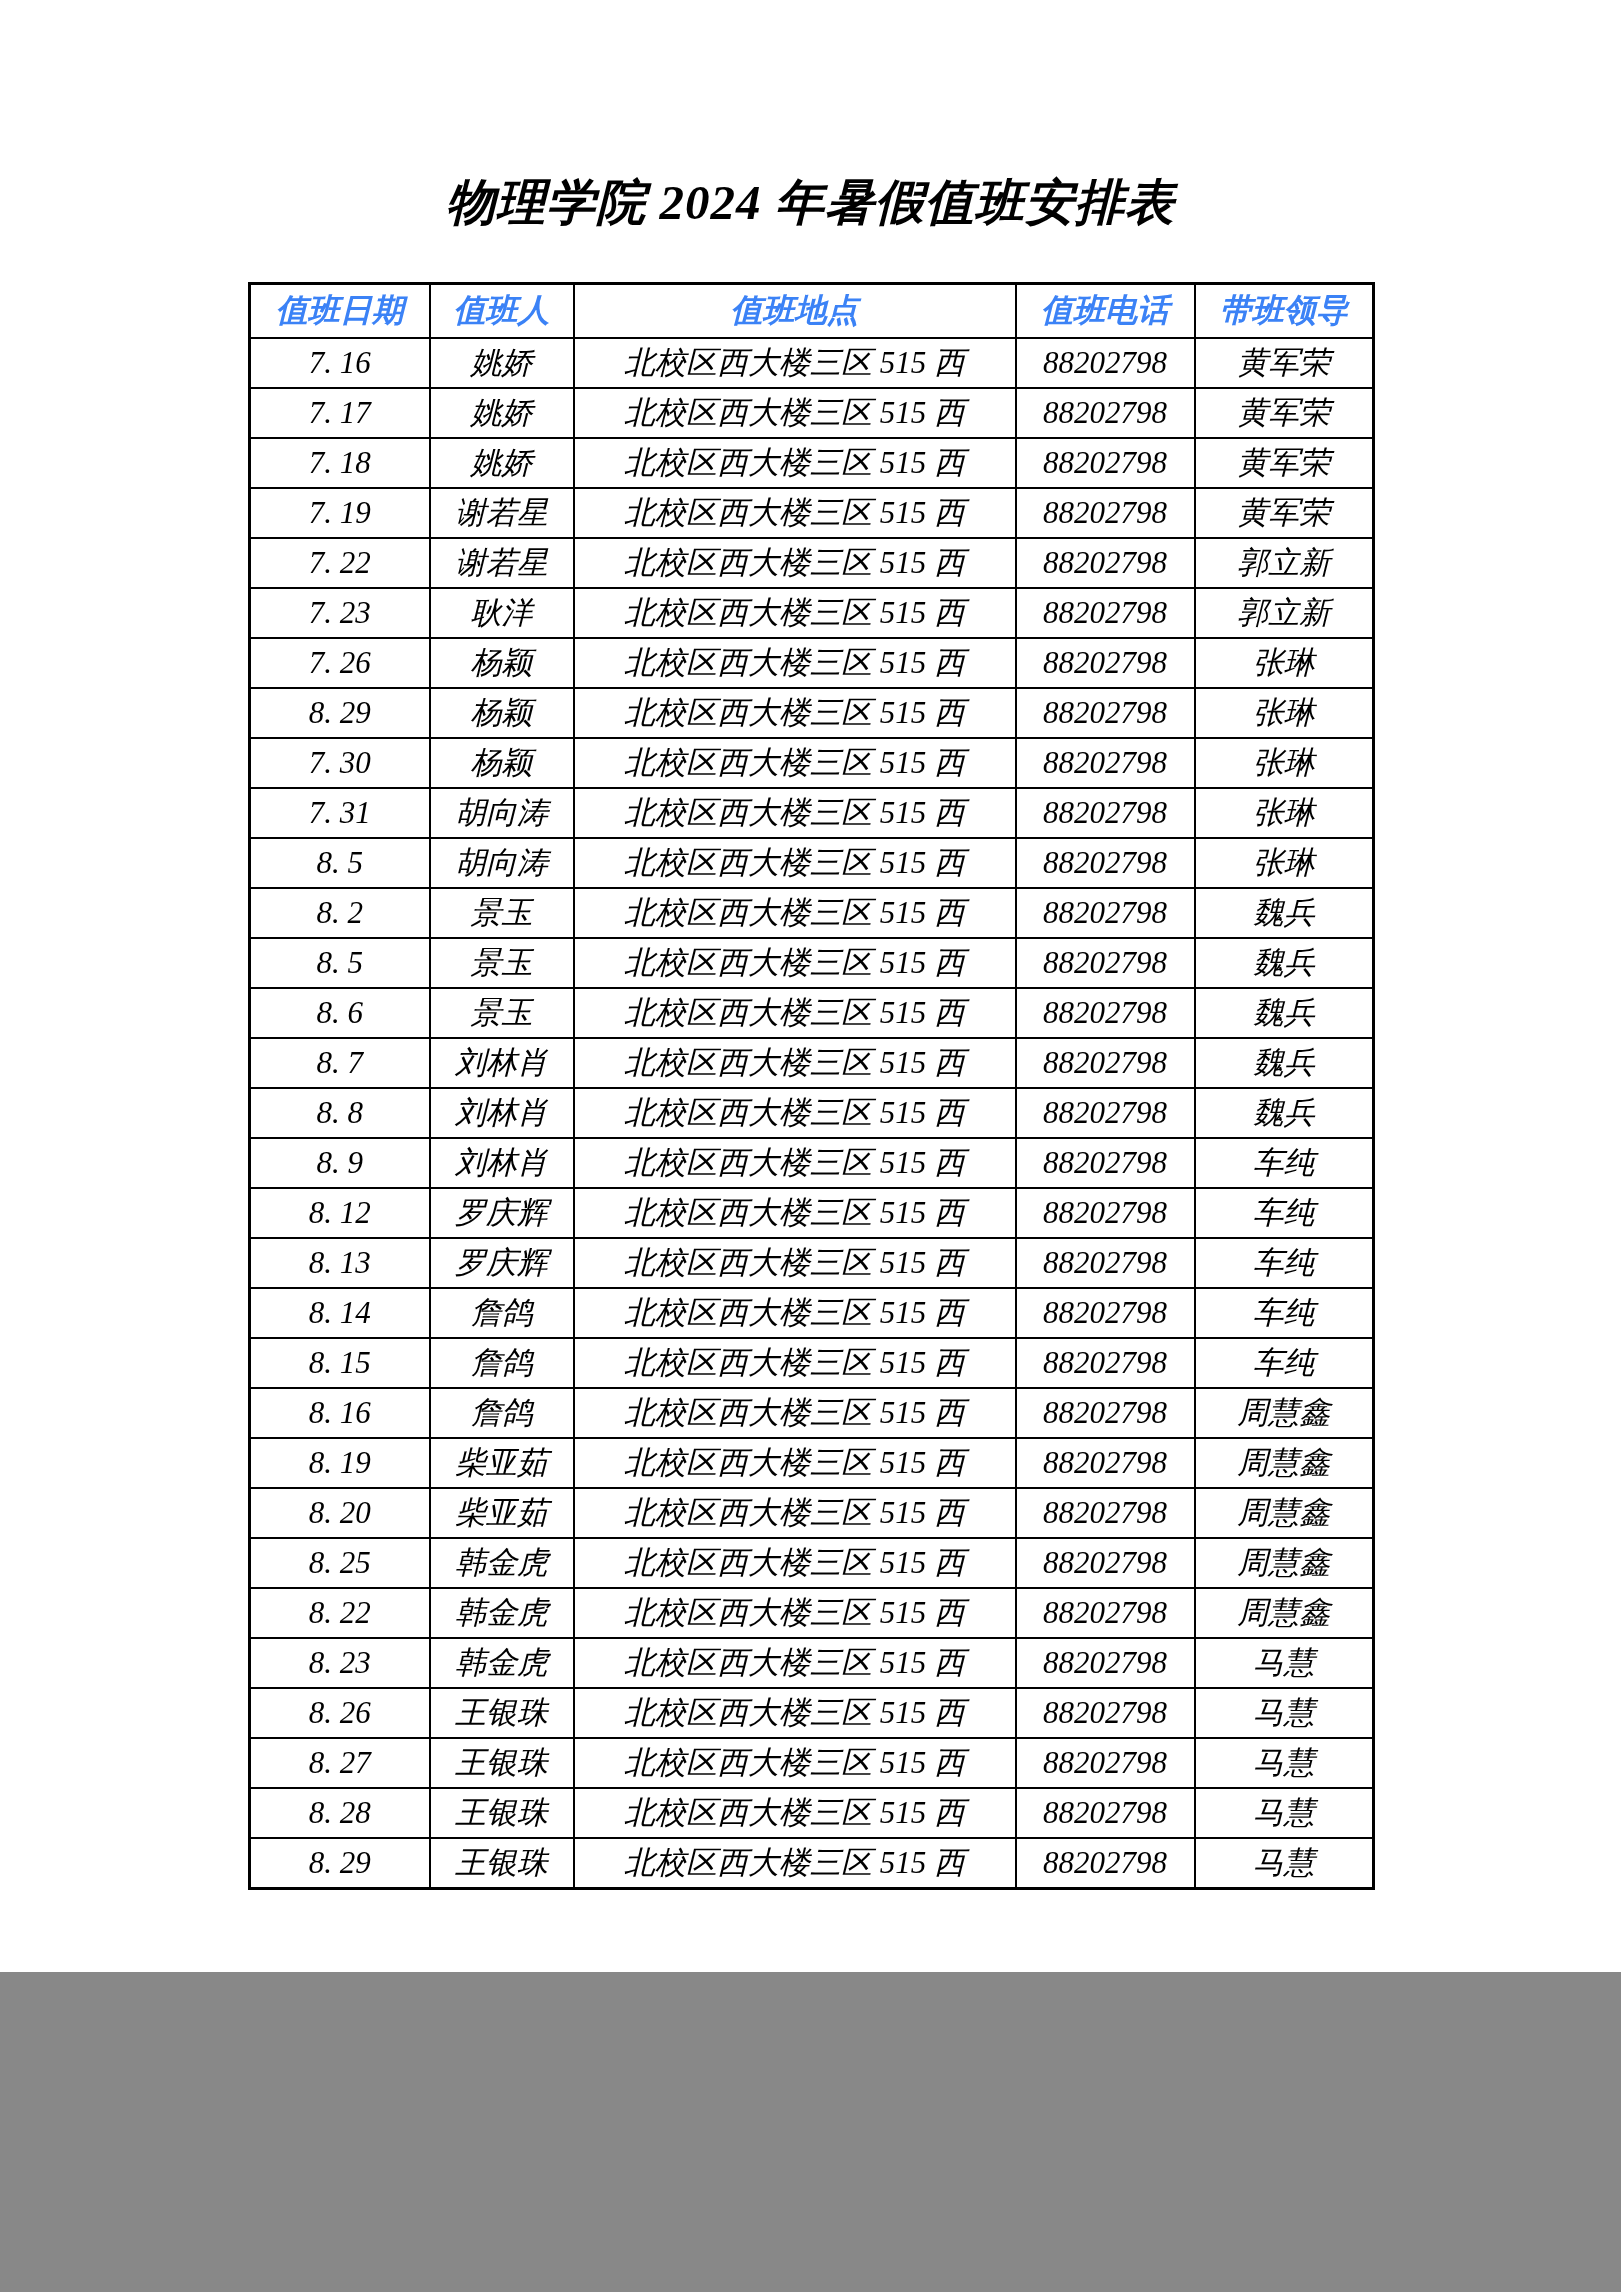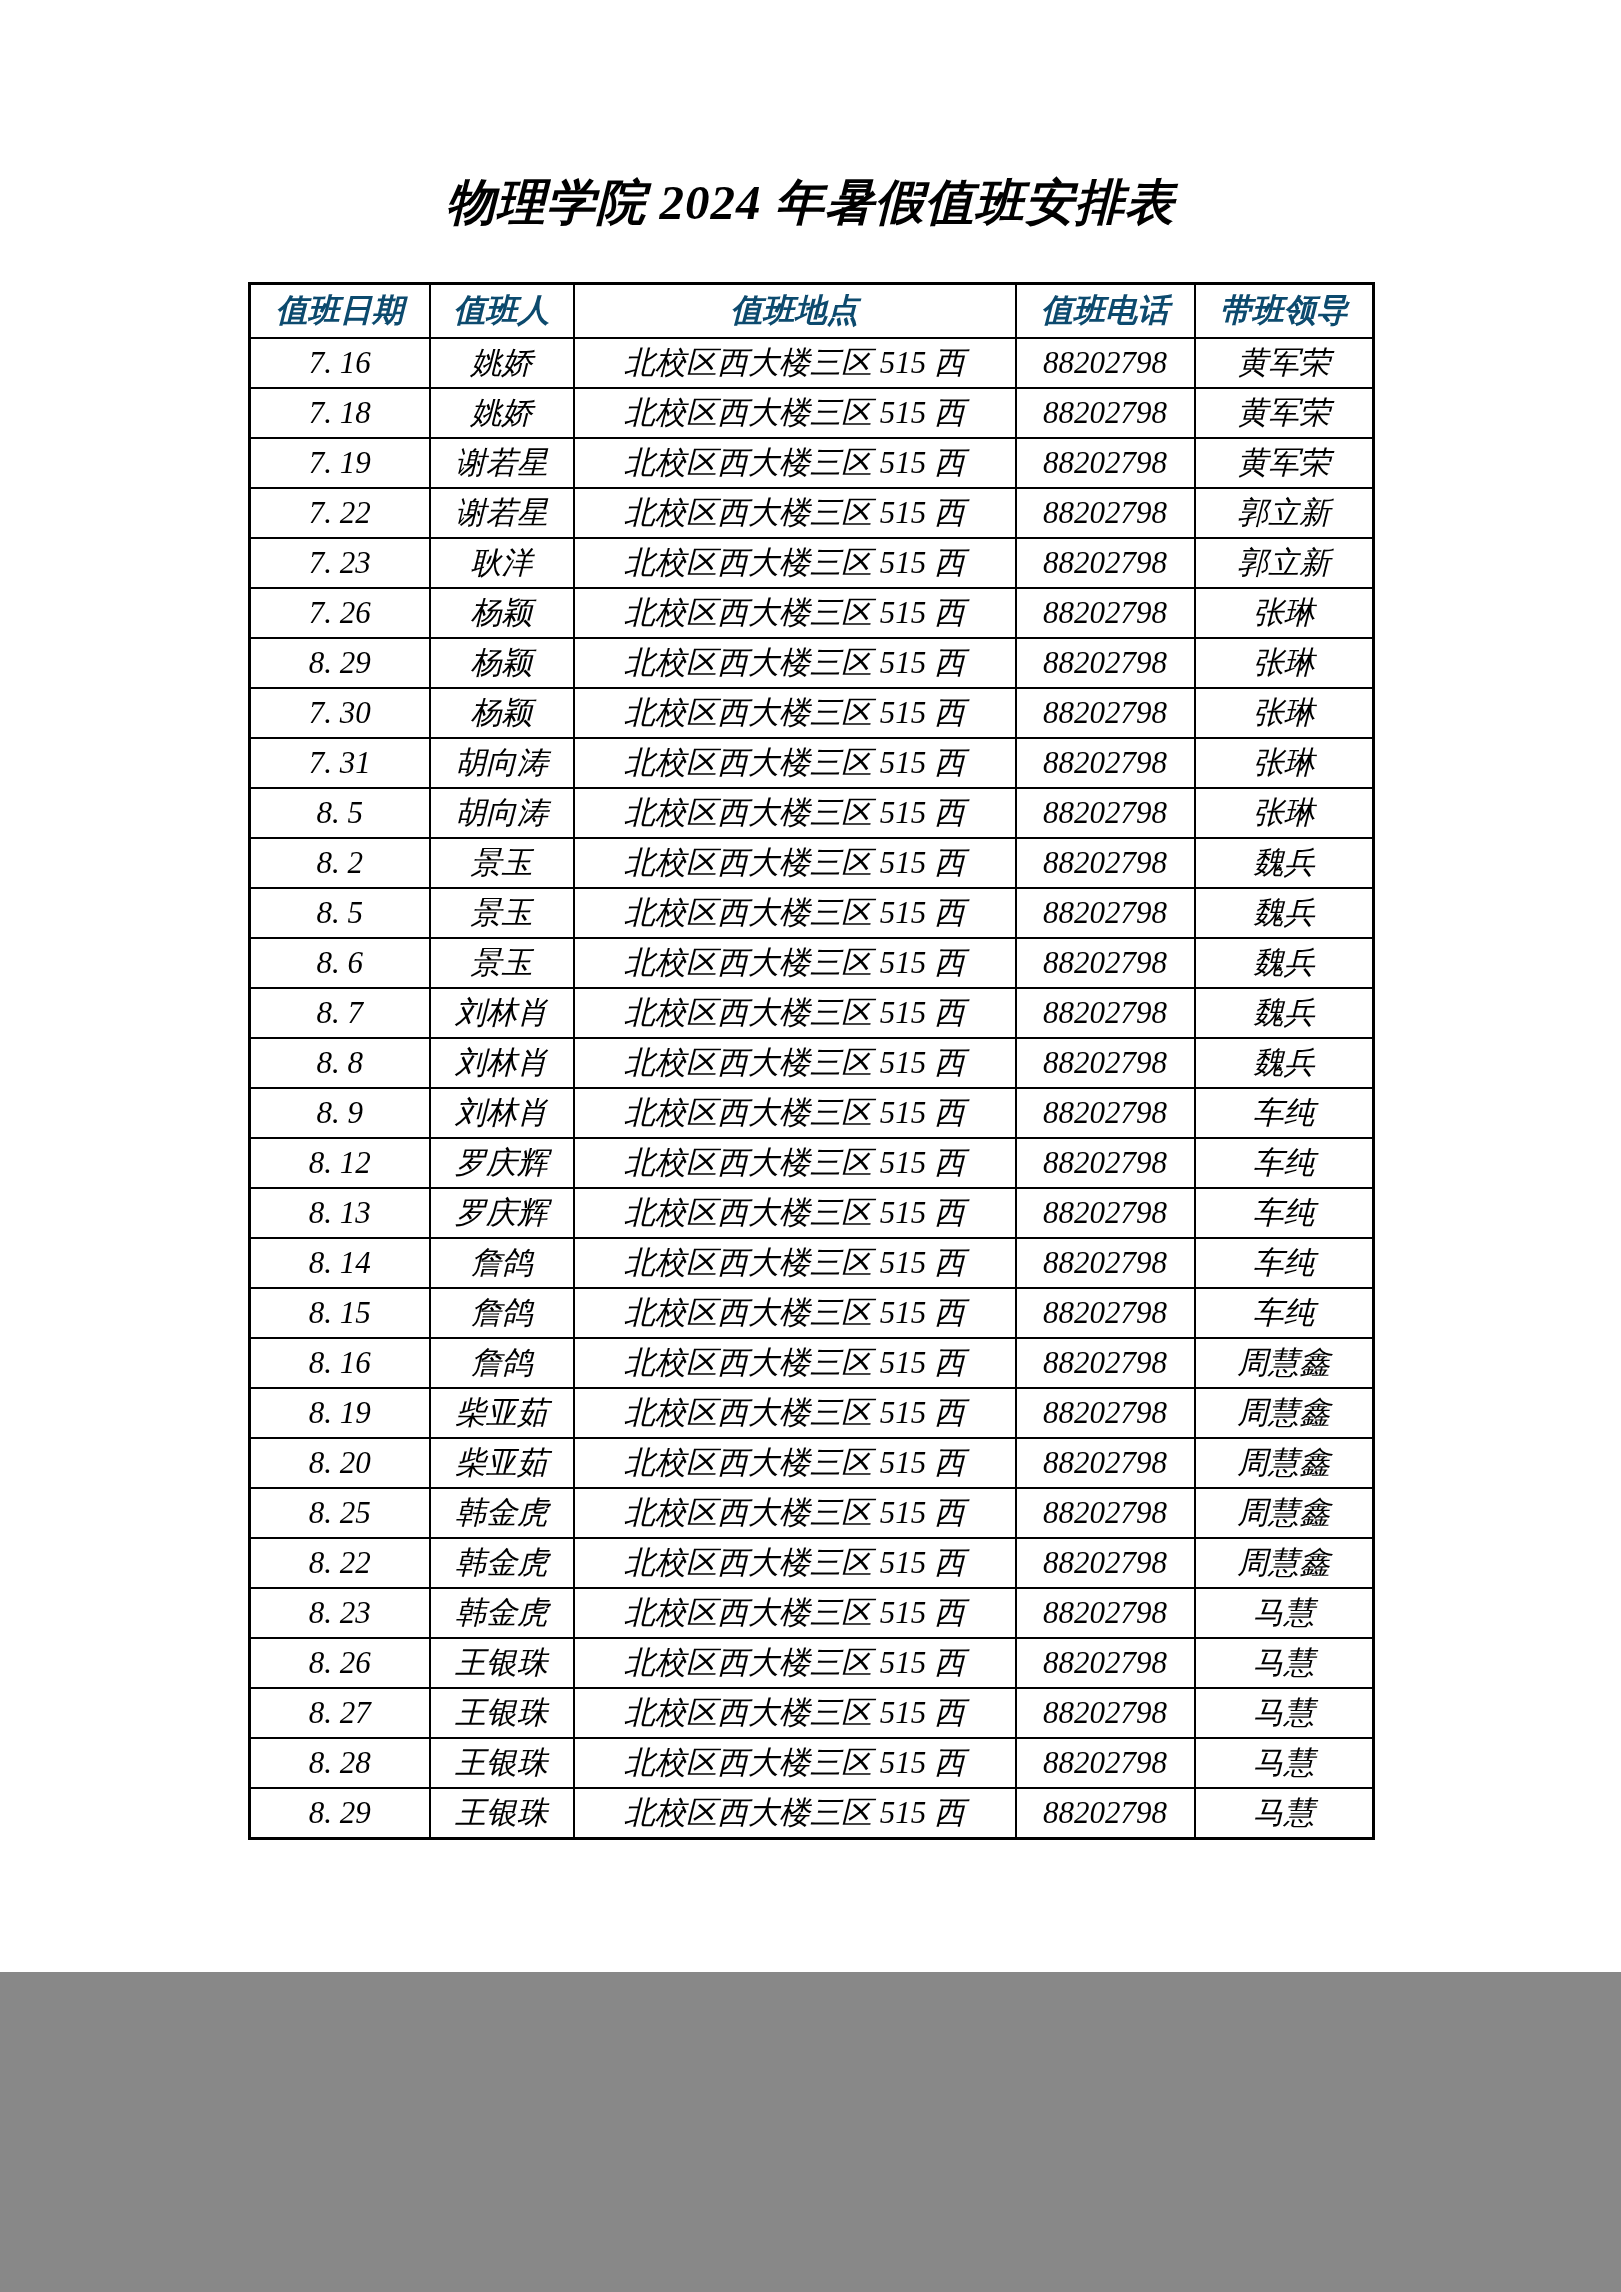--- a/index.html
+++ b/index.html
@@ -52,21 +52,21 @@
     text-align: center;
     vertical-align: middle;
     overflow: hidden;
     white-space: nowrap;
   }
   .doc-table th {
     height: 52px;
     font-family: "Liberation Sans", "DejaVu Sans", sans-serif;
     font-weight: bold;
     font-size: 32px;
-    color: #0c4a6e;
+    color: #3b82f6;
   }
   .doc-table td {
     height: 48px;
     font-family: "Liberation Serif", "DejaVu Serif", serif;
     font-weight: normal;
     font-size: 31px;
     color: #000000;
   }
 </style>
 </head>
@@ -95,20 +95,27 @@
     </thead>
     <tbody>
         <tr>
           <td>7. 16</td>
           <td>姚娇</td>
           <td>北校区西大楼三区 515 西</td>
           <td>88202798</td>
           <td>黄军荣</td>
         </tr>
         <tr>
+          <td>7. 17</td>
+          <td>姚娇</td>
+          <td>北校区西大楼三区 515 西</td>
+          <td>88202798</td>
+          <td>黄军荣</td>
+        </tr>
+        <tr>
           <td>7. 18</td>
           <td>姚娇</td>
           <td>北校区西大楼三区 515 西</td>
           <td>88202798</td>
           <td>黄军荣</td>
         </tr>
         <tr>
           <td>7. 19</td>
           <td>谢若星</td>
           <td>北校区西大楼三区 515 西</td>

